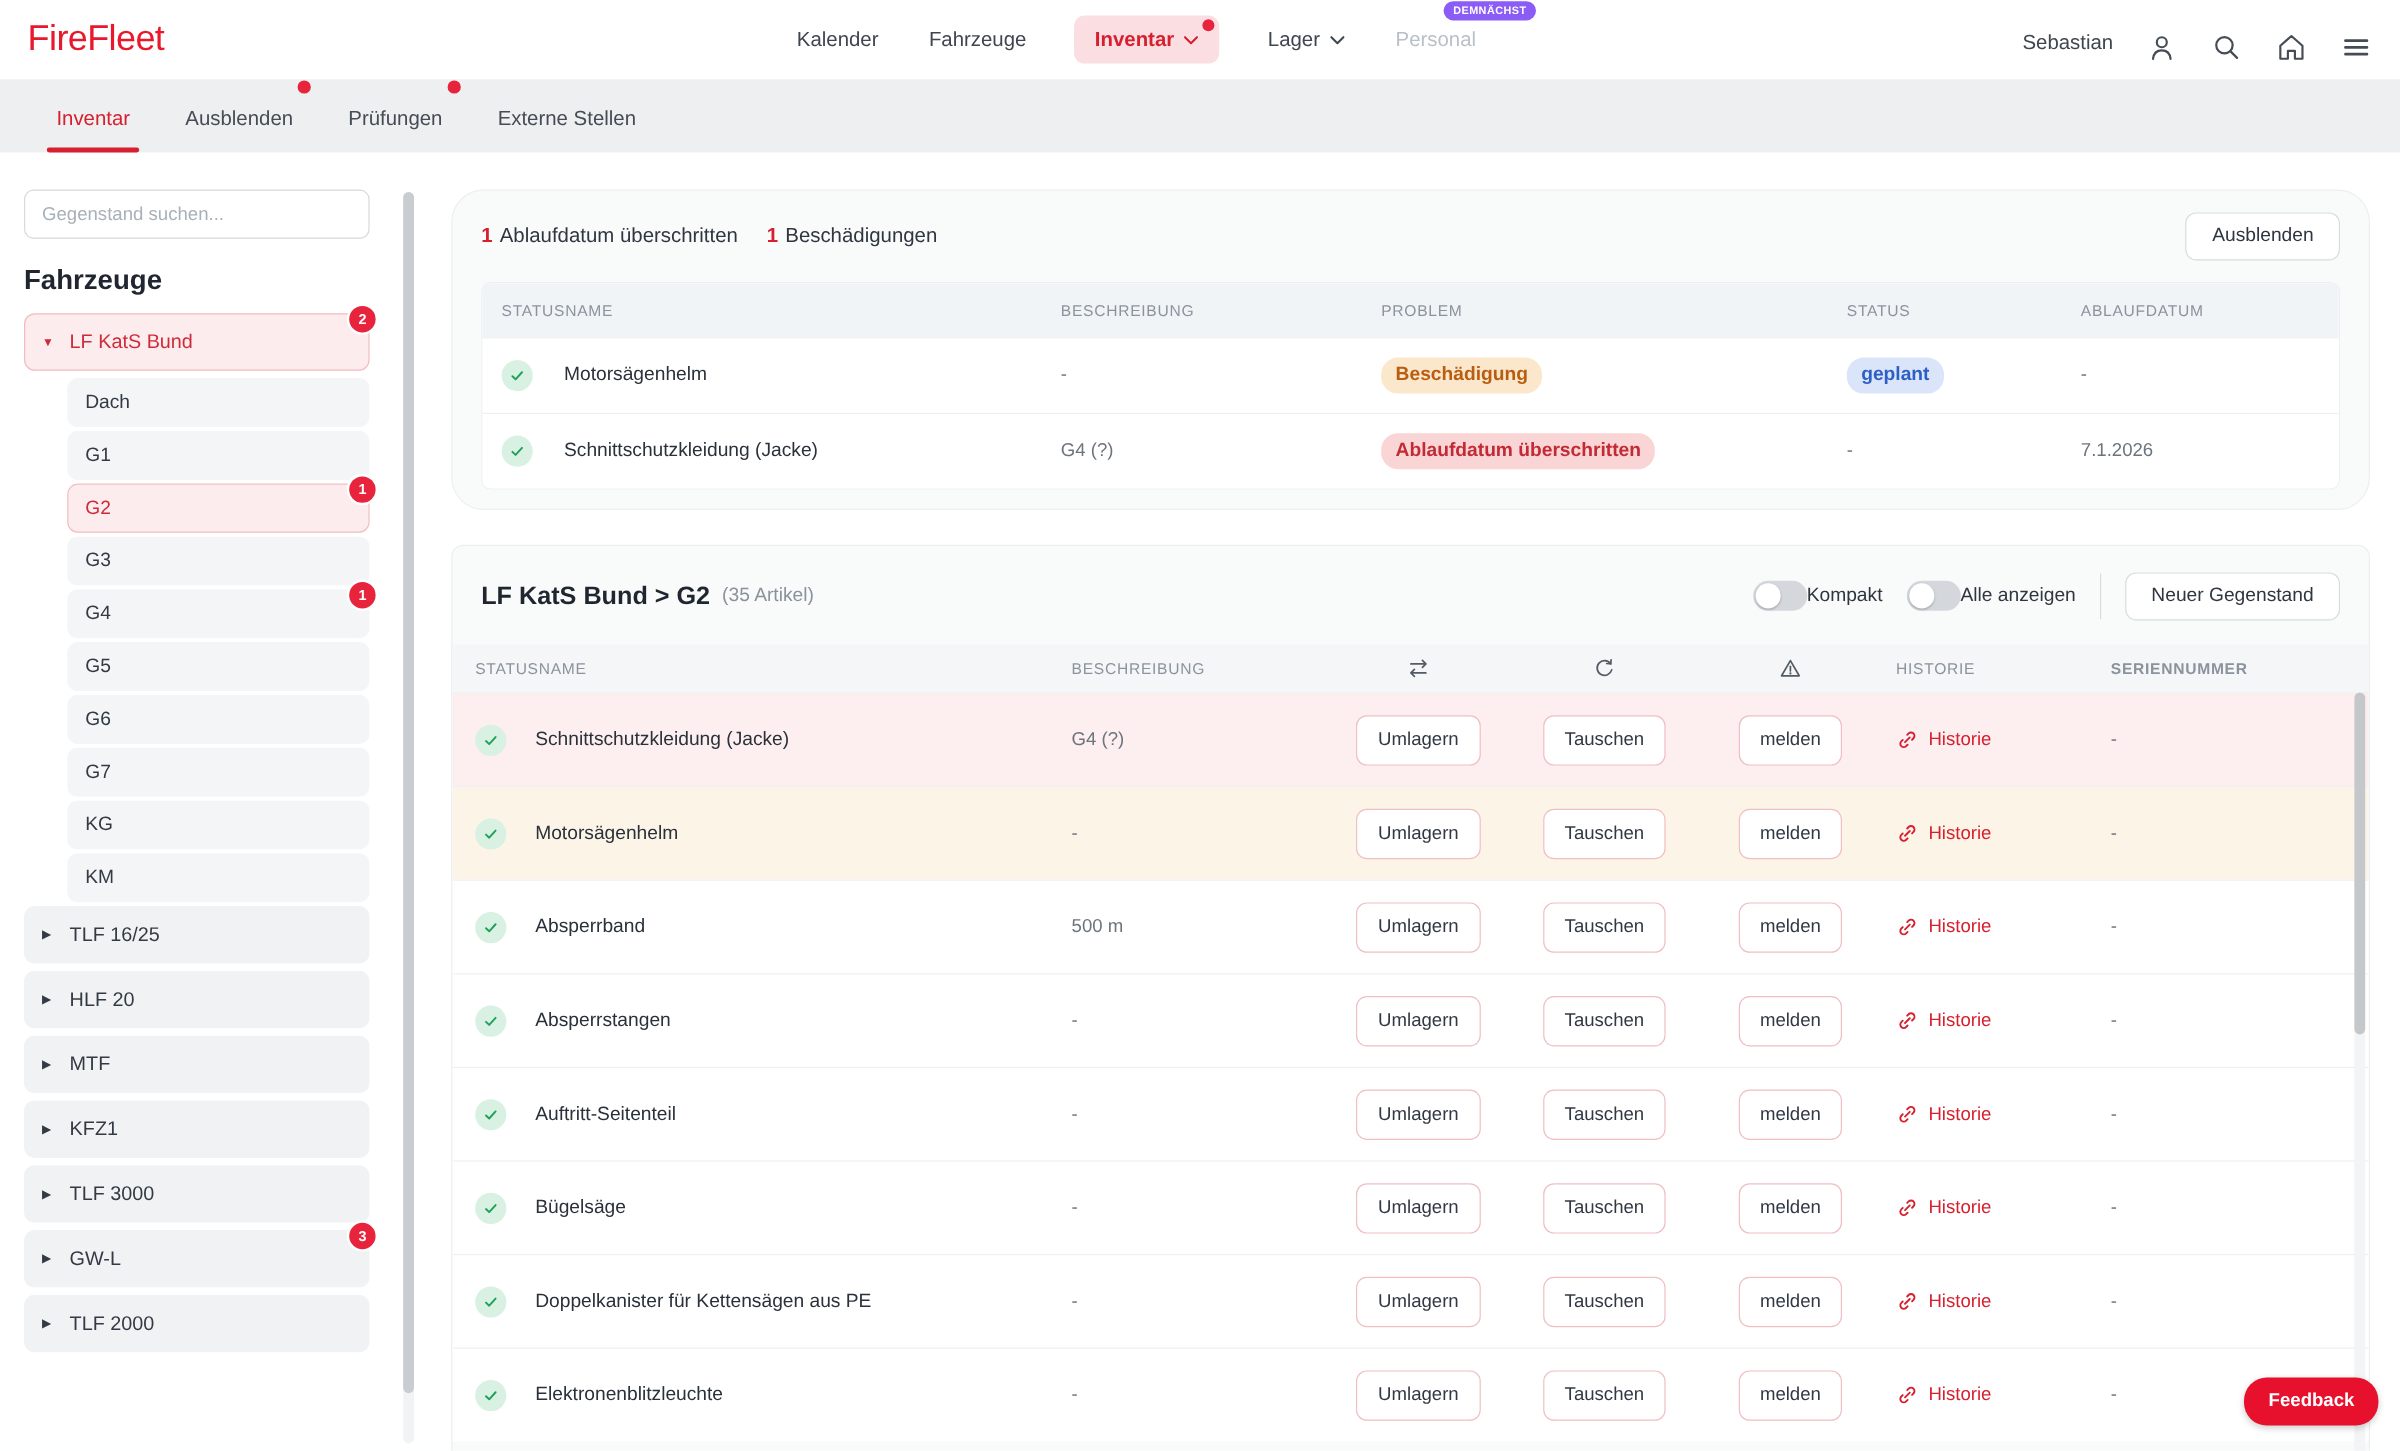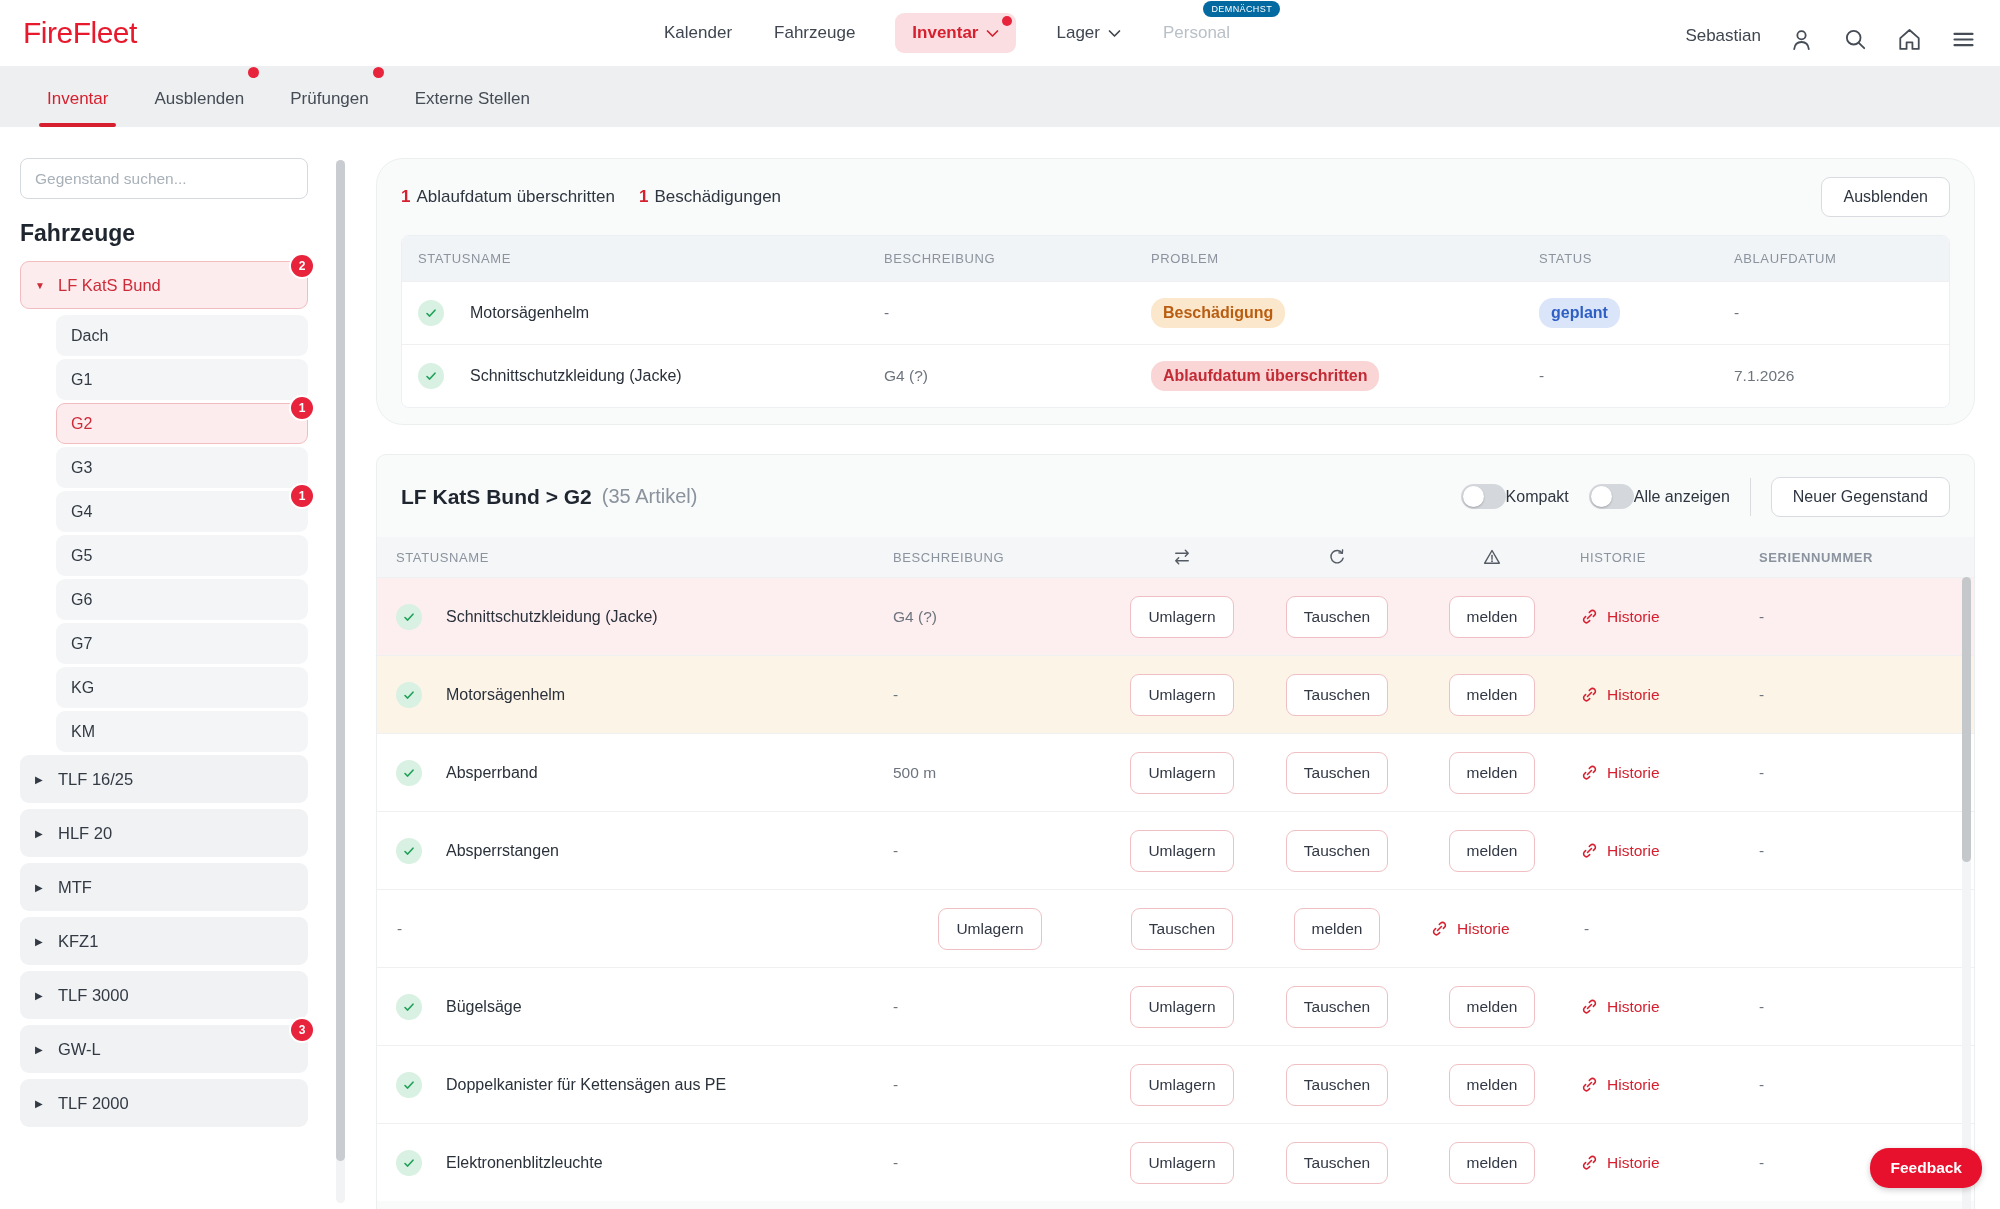--- a/index.html
+++ b/index.html
@@ -9,21 +9,21 @@
   .icon svg { display:block; }
 
   
   .topbar { height:66px; background:#fff; display:flex; align-items:center; padding:0 23px; position:relative; }
   .logo { font-size:30px; font-weight:normal; color:#e8192c; letter-spacing:-0.5px; }
   .main-nav { position:absolute; left:662px; top:0; height:66px; display:flex; align-items:center; gap:38px; }
   .nav-item { font-size:17px; color:#3f4650; display:flex; align-items:center; gap:8px; cursor:pointer; position:relative; padding:10px 2px; white-space:nowrap; }
   .nav-item.active { background:#fbdee1; color:#d6202f; font-weight:bold; border-radius:9px; padding:10px 17px; }
   .nav-item .ndot { position:absolute; top:3px; right:4px; width:10px; height:10px; background:#e8243c; border-radius:50%; }
   .nav-item.disabled { color:#b9c0c7; cursor:default; }
-  .soon-badge { position:absolute; top:-12px; right:-48px; background:#0369a1; color:#fff; font-size:9px; font-weight:normal; padding:3px 8px; border-radius:9px; letter-spacing:0.4px; }
+  .soon-badge { position:absolute; top:-12px; right:-48px; background:#8b5cf6; color:#fff; font-size:9px; font-weight:bold; padding:3px 8px; border-radius:9px; letter-spacing:0.4px; }
   .topbar-right { margin-left:auto; display:flex; gap:27px; color:#454c55;margin-top:13px; }
   .user-name { font-size:17px; color:#3f4650; }
   .tb-icon { width:27px; height:27px; cursor:pointer; color:#454c55; }
 
   
   .tabbar { height:61px; background:#edeff1; display:flex; align-items:flex-end; padding:0 0 0 47px; }
   .tab { position:relative; font-size:17px; color:#454c55; padding:0 0 18px 0; margin-right:46px; cursor:pointer; white-space:nowrap; }
   .tab.active { color:#d6202f; }
   .tab.active::after { content:''; position:absolute; left:-8px; right:-8px; bottom:0; height:4px; background:#d6202f; border-radius:2px; }
   .tab .tdot { position:absolute; top:-22px; right:-15px; width:11px; height:11px; background:#e8243c; border-radius:50%; }
@@ -65,21 +65,21 @@
   .dim { font-size:15.5px; color:#6d747d; }
   .pill { display:inline-block; font-size:16px; font-weight:bold; padding:6px 12px; border-radius:14px; }
   .pill.damage { background:#fbe7cc; color:#b95d10; }
   .pill.expired { background:#fad5d5; color:#c22a35; }
   .pill.planned { background:#dbe5f9; color:#2e5fc4; }
 
   
   .inv-panel { margin-top:29px; padding-top:18px; overflow:hidden; position:relative; height:770px; }
   .inv-head { display:flex; align-items:center; height:47px; padding:0 24px; margin-bottom:17px; }
   .inv-title { font-size:21px; font-weight:bold; color:#1f2630; }
-  .inv-count { font-size:20px; color:#8a929c; margin-left:10px; }
+  .inv-count { font-size:16px; color:#8a929c; margin-left:10px; }
   .inv-controls { margin-left:auto; display:flex; align-items:center; gap:20px; }
   .toggle-group { display:flex; align-items:center; cursor:pointer; }
   .switch { width:45px; height:25px; border-radius:13px; background:#d4d8dd; position:relative; flex:none; }
   .switch .knob { position:absolute; top:2px; left:2px; width:21px; height:21px; border-radius:50%; background:#fff; box-shadow:0 1px 2px rgba(0,0,0,0.25); }
   .toggle-label { font-size:16px; color:#2f3640; }
   .v-divider { width:1px; height:38px; background:#d9dde0; }
 
   .igrid { display:grid; grid-template-columns:496px 234px 150px 160px 150px 175px 1fr; align-items:center; }
   .itable-head { background:#f4f6f7; height:40px; }
   .th.i1 { padding-left:19px; }
@@ -430,20 +430,28 @@
                   <path d="M9.5 14.5 l5-5"></path>
                   <path d="M11.8 6.8 l1.5-1.5 a3.6 3.6 0 0 1 5.1 5.1 l-1.5 1.5"></path>
                   <path d="M12.2 17.2 l-1.5 1.5 a3.6 3.6 0 0 1 -5.1-5.1 l1.5-1.5"></path>
                 </svg>
               </span>
               <span>Historie</span>
             </div>
             <div class="dim icell-serial">-</div>
           </div>
           <div class="igrid inv-row">
+            <div class="icell-name">
+              <span class="check-bubble">
+                <svg viewBox="0 0 24 24" fill="none" stroke="#21a05a" stroke-width="2.4" stroke-linecap="round" stroke-linejoin="round">
+                  <path d="M6 12.8 L10 16.6 L18 7.8"></path>
+                </svg>
+              </span>
+              <span>Auftritt-Seitenteil</span>
+            </div>
             <div class="dim icell-desc">-</div>
             <button class="btn-action">Umlagern</button>
             <button class="btn-action">Tauschen</button>
             <button class="btn-action">melden</button>
             <div class="hist-link">
               <span class="icon">
                 <svg width="19" height="19" viewBox="0 0 24 24" fill="none" stroke="currentColor" stroke-width="2" stroke-linecap="round">
                   <path d="M9.5 14.5 l5-5"></path>
                   <path d="M11.8 6.8 l1.5-1.5 a3.6 3.6 0 0 1 5.1 5.1 l-1.5 1.5"></path>
                   <path d="M12.2 17.2 l-1.5 1.5 a3.6 3.6 0 0 1 -5.1-5.1 l1.5-1.5"></path>

